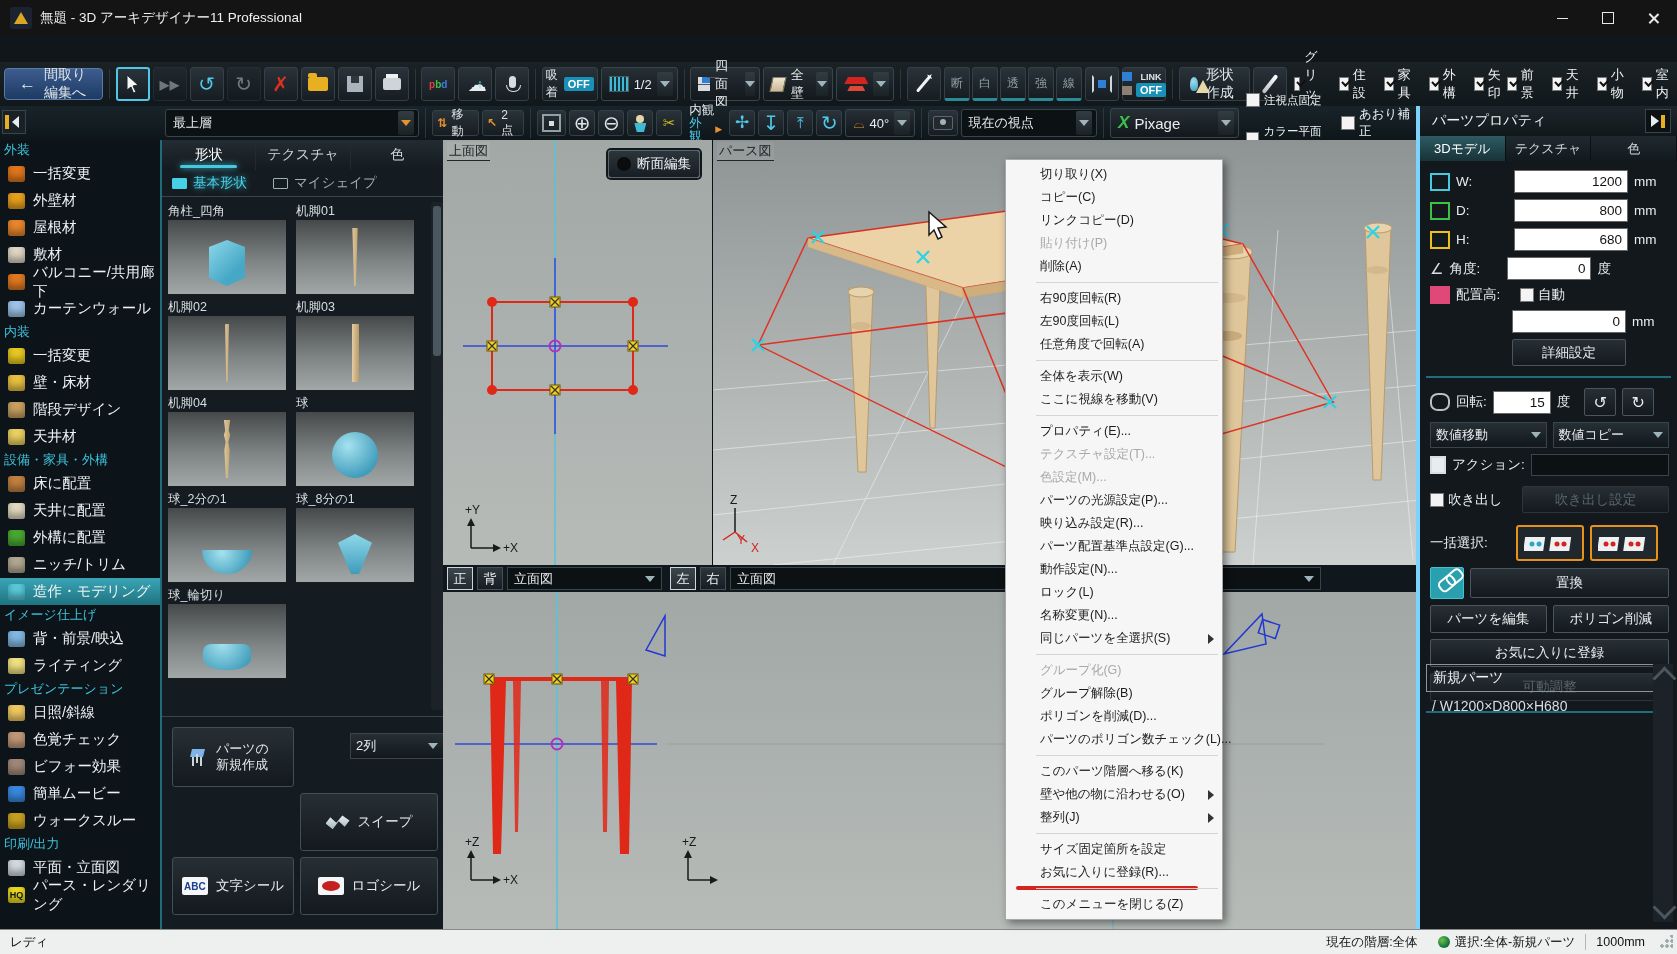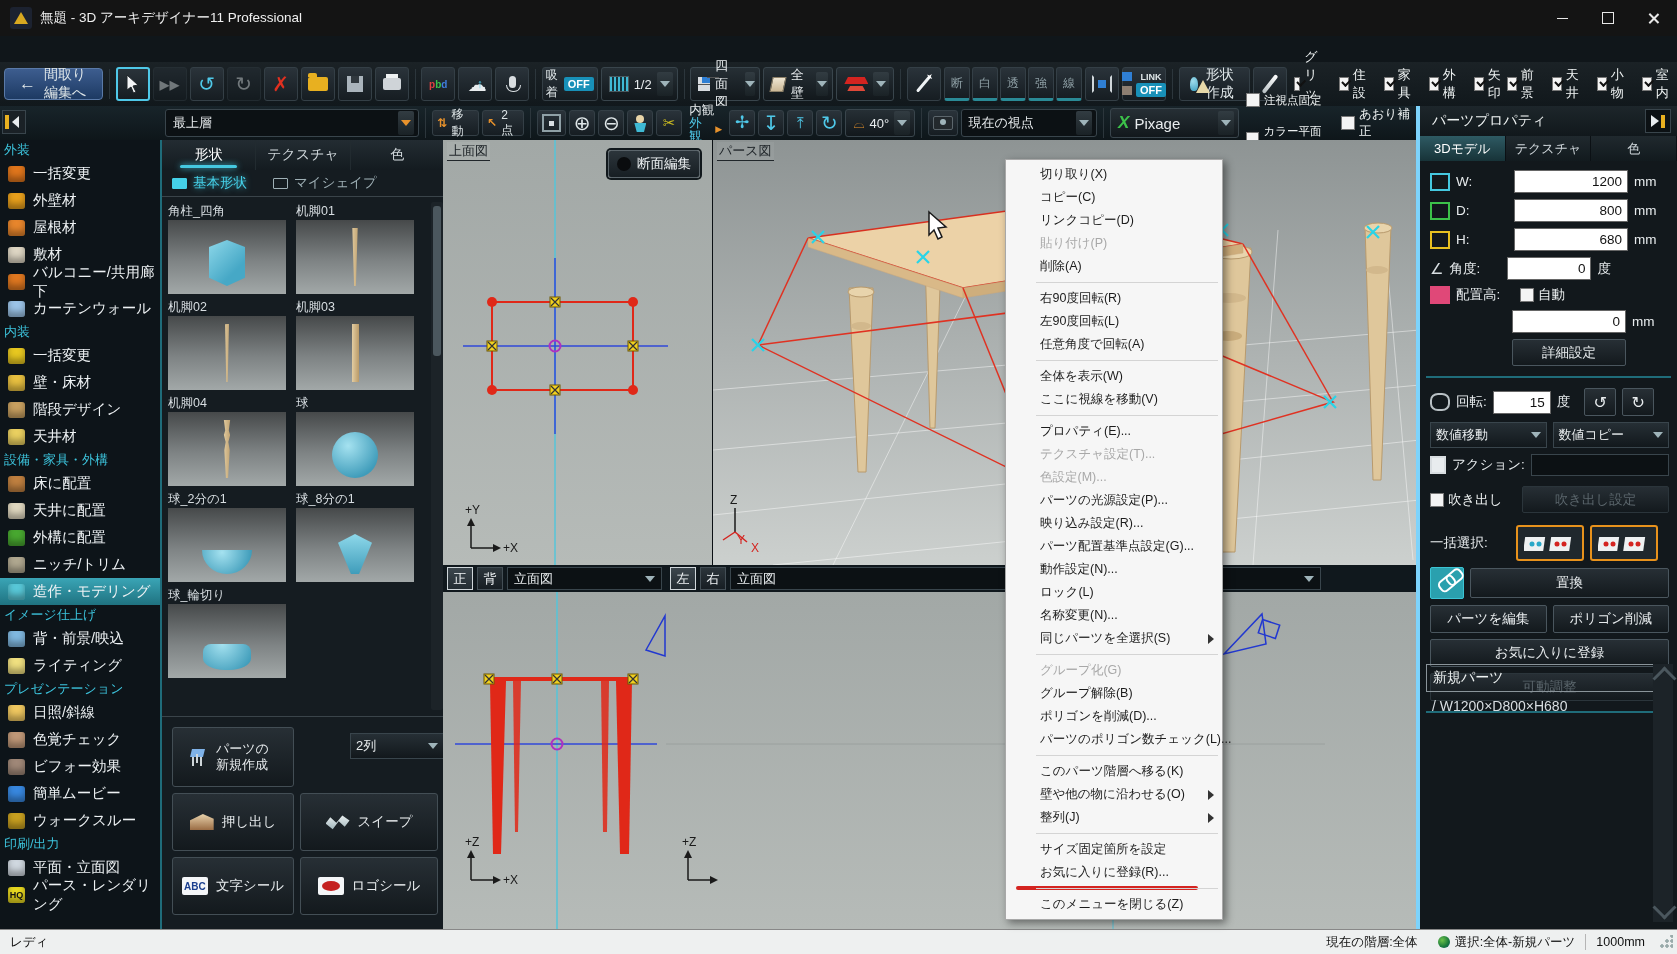--- a/index.html
+++ b/index.html
@@ -666,24 +666,20 @@
       </div>
     <div id="ptools">
       <div class="bigbtn" style="left:10px;top:10px;width:120px;height:58px;font-size:13px;line-height:16px;">
         <span class="newicon"></span>
         <span style="width:64px;">パーツの新規作成</span>
       </div>
       <div class="darkcombo" style="position:absolute;left:188px;top:16px;width:82px;">
         <span>2列</span>
           <span class="caret"></span>
       </div>
-      <div class="bigbtn" style="left:10px;top:76px;width:120px;height:56px;">
-        <span class="exticon"></span>
-          <span>押し出し</span>
-      </div>
       <div class="bigbtn" style="left:138px;top:76px;width:136px;height:56px;">
         <span class="swicon"></span>
           <span>スイープ</span>
       </div>
       <div class="bigbtn" style="left:10px;top:140px;width:120px;height:56px;">
         <span class="abcicon">ABC</span>
           <span>文字シール</span>
       </div>
       <div class="bigbtn" style="left:138px;top:140px;width:136px;height:56px;">
         <span class="logoicon"></span>

